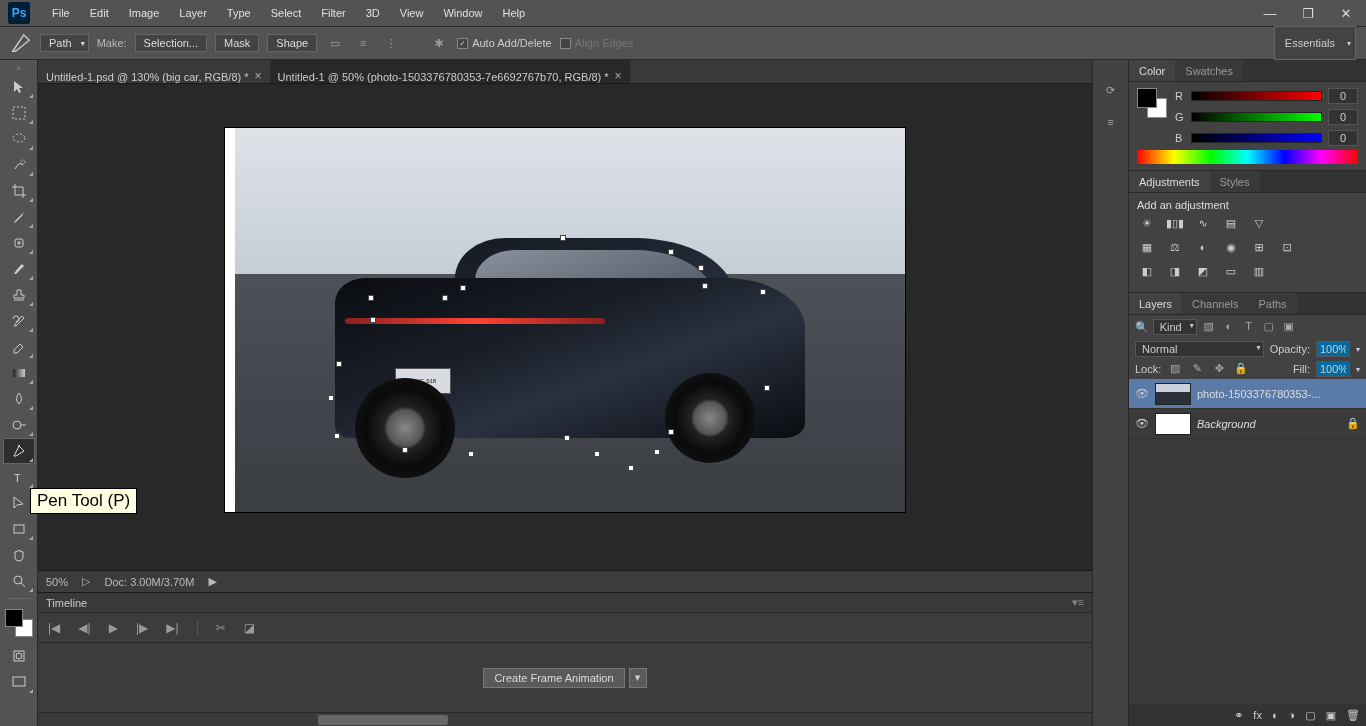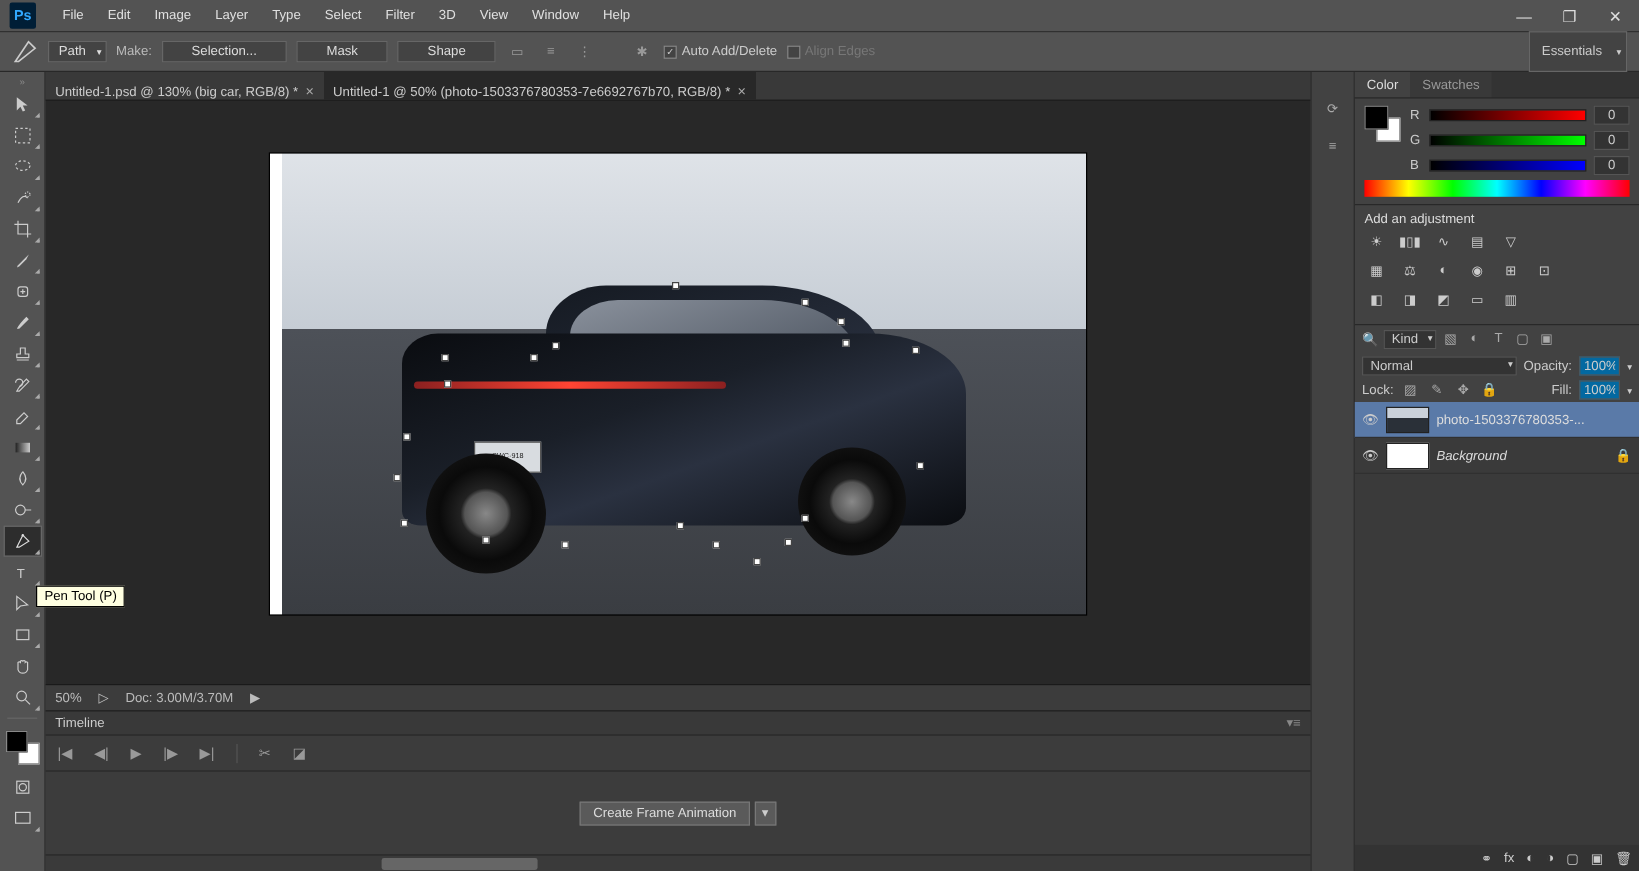--- a/index.html
+++ b/index.html
@@ -6,38 +6,38 @@
 body{background:#535353;width:1366px;height:726px;overflow:hidden;position:relative}
 .menubar{height:27px;background:#535353;display:flex;align-items:center;padding:0 8px;border-bottom:1px solid #282828}
 .ps-logo{width:22px;height:22px;background:#001e36;color:#31a8ff;font-weight:bold;font-size:12px;display:flex;align-items:center;justify-content:center;margin-right:12px;border-radius:2px}
 .menubar .menu-item{padding:0 10px;cursor:pointer;color:#e0e0e0}
 .win-controls{margin-left:auto;display:flex;gap:14px}
 .win-btn{width:24px;height:18px;display:flex;align-items:center;justify-content:center;cursor:pointer;font-size:13px;color:#ddd}
 .optbar{height:33px;background:#535353;display:flex;align-items:center;padding:0 10px;gap:8px;border-bottom:1px solid #282828}
 .opt-tool-icon{width:22px;height:22px;display:flex;align-items:center;justify-content:center}
 .opt-dd{background:#434343;border:1px solid #666;padding:2px 16px 2px 8px;position:relative;color:#ddd;height:18px;display:flex;align-items:center}
 .opt-dd::after{content:"▾";position:absolute;right:3px;font-size:8px}
-.opt-btn{background:#434343;border:1px solid #666;padding:2px 24px;color:#ddd;height:18px;display:flex;align-items:center}
+.opt-btn{background:#434343;border:1px solid #666;padding:2px 8px;color:#ddd;height:18px;display:flex;align-items:center}
 .opt-label{color:#bbb}
 .opt-icon{width:20px;height:20px;display:flex;align-items:center;justify-content:center;color:#999}
 .opt-check{display:flex;align-items:center;gap:4px}
 .opt-check .cb{width:11px;height:11px;border:1px solid #888;background:#434343;display:flex;align-items:center;justify-content:center;font-size:8px}
 .workspace-dd{margin-left:auto;background:#434343;border:1px solid #666;padding:2px 20px 2px 10px;position:relative;height:34px;display:flex;align-items:center}
 .workspace-dd::after{content:"▾";position:absolute;right:4px;font-size:8px}
 .main{display:flex;height:calc(100% - 60px)}
 .toolbar{width:38px;background:#535353;border-right:1px solid #282828;display:flex;flex-direction:column;padding-top:4px}
 .toolbar-top{height:10px;text-align:center;font-size:8px;color:#888}
 .tool{width:30px;height:24px;margin:1px auto;display:flex;align-items:center;justify-content:center;cursor:pointer;position:relative}
 .tool.active{background:#2d2d2d;outline:1px solid #666}
 .tool svg{width:16px;height:16px}
 .tool.tri::after{content:"";position:absolute;right:1px;bottom:1px;border:2px solid transparent;border-right-color:#aaa;border-bottom-color:#aaa}
 .tool-swatch{width:28px;height:28px;margin:6px auto;position:relative}
 .tool-swatch .fg{width:18px;height:18px;background:#000;border:1px solid #888;position:absolute;top:0;left:0}
 .tool-swatch .bg{width:18px;height:18px;background:#fff;border:1px solid #888;position:absolute;bottom:0;right:0}
-.tooltip{position:absolute;left:30px;top:488px;background:#ffffe1;color:#000;border:1px solid #000;padding:2px 6px;z-index:100;white-space:nowrap;font-size:11px}
+.tooltip{position:absolute;left:30px;top:488px;background:#ffffe1;color:#000;border:1px solid #000;padding:2px 6px;z-index:100;white-space:nowrap;font-size:17px}
 .center{flex:1;display:flex;flex-direction:column;background:#282828;position:relative}
 .tabs{height:24px;background:#393939;display:flex;align-items:center;border-bottom:1px solid #1a1a1a}
 .tab{padding:0 8px;height:100%;display:flex;align-items:flex-end;gap:6px;color:#bbb;cursor:pointer}
 .tab.active{background:#282828;color:#eee}
 .tab .close{color:#aaa;font-size:12px}
 .canvas-area{flex:1;display:flex;align-items:flex-start;justify-content:center;overflow:hidden;padding-top:44px;position:relative}
 .canvas{width:680px;height:384px;background:linear-gradient(180deg,#dfe3e8 0%,#c6cdd5 38%,#4d5158 38%,#3a3d42 100%);position:relative;border-left:10px solid #fff;box-shadow:0 0 0 1px #000}
 .car{position:absolute;left:100px;top:110px;width:470px;height:230px}
 .car-body{position:absolute;left:0;top:40px;width:470px;height:160px;background:linear-gradient(160deg,#0a0c10 0%,#1a1f28 40%,#2a3140 60%,#0a0c10 100%);border-radius:30px 80px 20px 16px / 25px 50px 15px 12px}
 .car-roof{position:absolute;left:120px;top:0;width:280px;height:80px;background:linear-gradient(160deg,#151a22,#2a3140);border-radius:50px 100px 0 0 / 40px 60px 0 0}
@@ -391,20 +391,24 @@
           <div class="rgb-row">
               <span class="lbl">B</span>
               <div class="slider b"></div>
               <div class="val">0</div>
             </div>
         </div>
       </div>
       <div class="hue-strip"></div>
     </div>
 
+    <div class="panel-tabs">
+      <div class="panel-tab active">Adjustments</div>
+      <div class="panel-tab">Styles</div>
+    </div>
     <div class="panel-body">
       <div class="adj-label">Add an adjustment</div>
       <div class="adj-icons">
         <div class="adj-icon">☀</div>
         <div class="adj-icon">▮▯▮</div>
         <div class="adj-icon">∿</div>
         <div class="adj-icon">▤</div>
         <div class="adj-icon">▽</div>
       </div>
       <div class="adj-icons">
@@ -417,20 +421,25 @@
       </div>
       <div class="adj-icons">
         <div class="adj-icon">◧</div>
         <div class="adj-icon">◨</div>
         <div class="adj-icon">◩</div>
         <div class="adj-icon">▭</div>
         <div class="adj-icon">▥</div>
       </div>
     </div>
 
+    <div class="panel-tabs">
+      <div class="panel-tab active">Layers</div>
+      <div class="panel-tab">Channels</div>
+      <div class="panel-tab">Paths</div>
+    </div>
     <div class="layers-panel">
       <div class="layer-opts">
         <span>🔍</span>
         <div class="layer-dd">Kind</div>
         <span class="layer-icon">▧</span>
         <span class="layer-icon">◐</span>
         <span class="layer-icon">T</span>
         <span class="layer-icon">▢</span>
         <span class="layer-icon">▣</span>
       </div>

